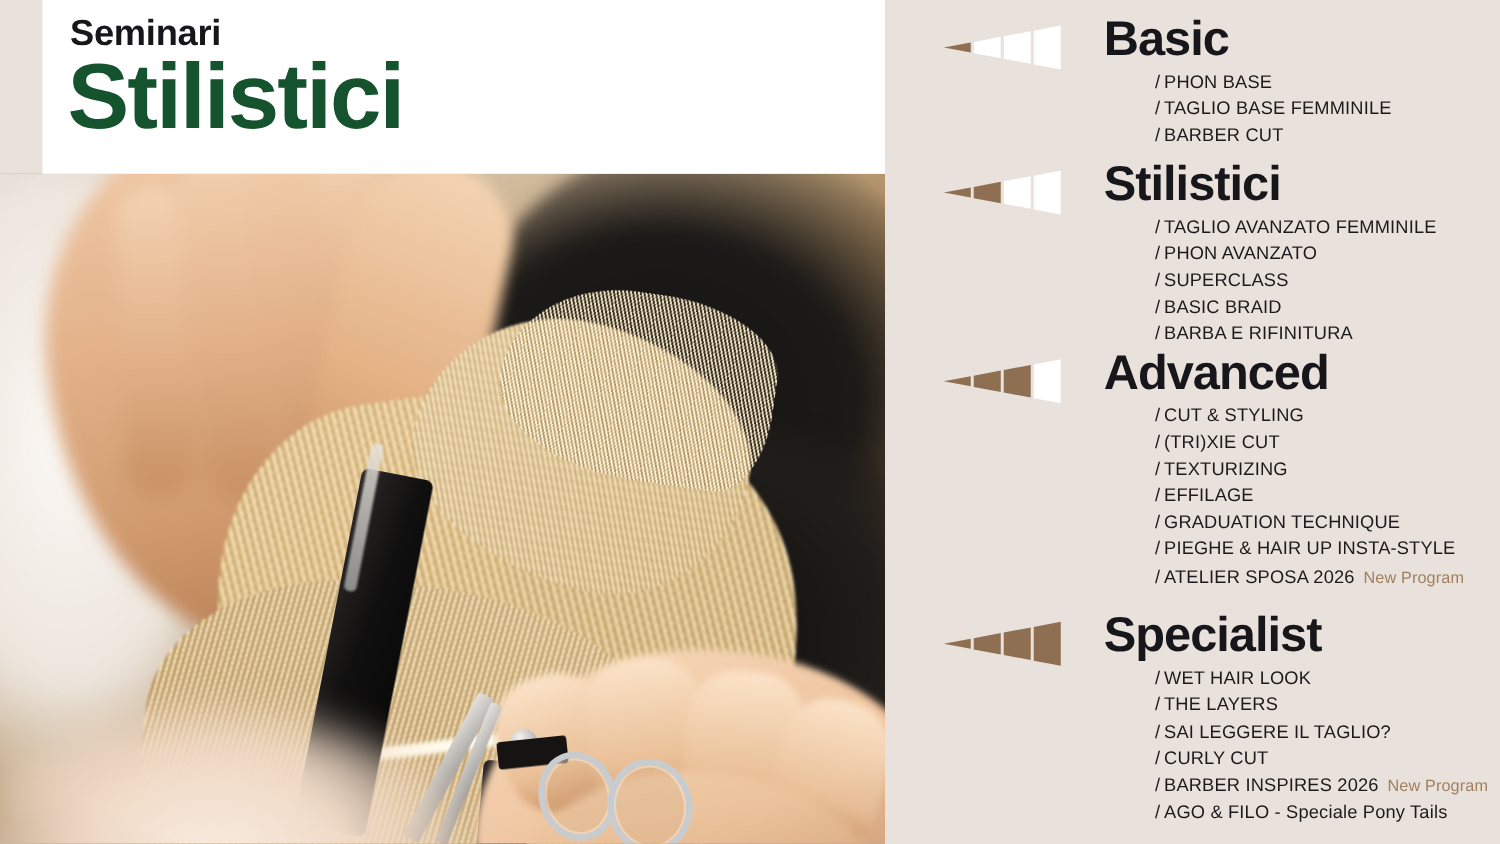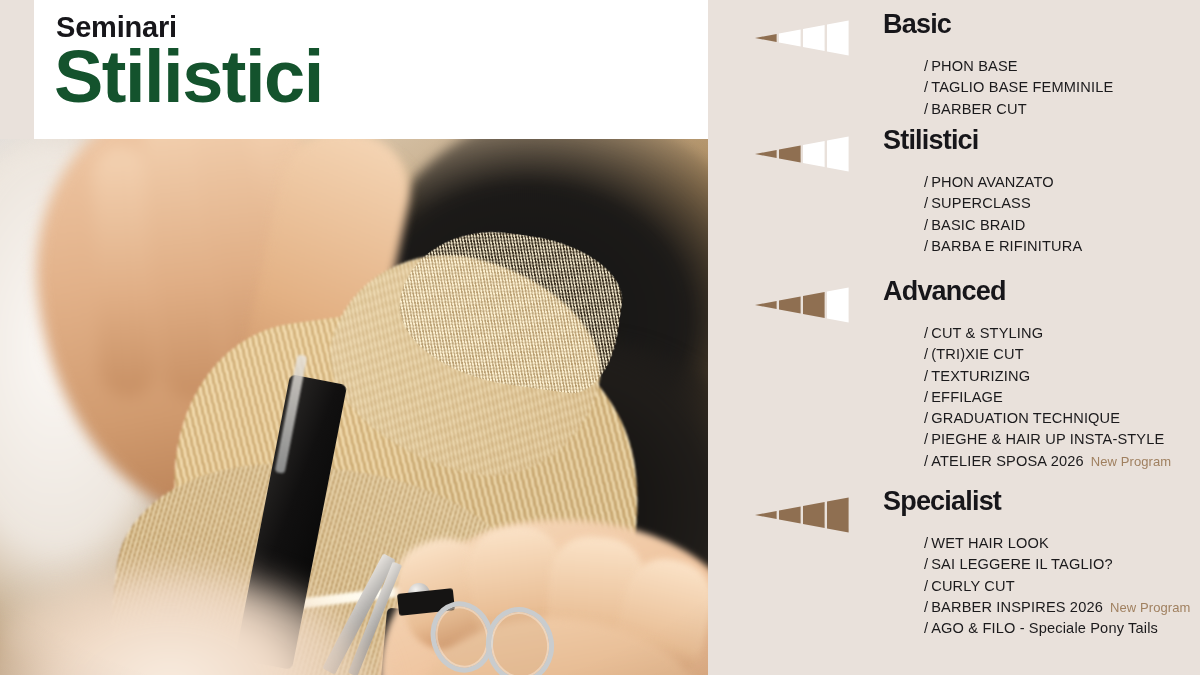--- a/index.html
+++ b/index.html
@@ -205,21 +205,21 @@
 
   
   .right-col{
     position:absolute;left:708px;top:0;width:492px;height:675px;background:#E9E1DB;
   }
   .section{position:absolute;left:0;}
   .sec-head{position:relative;height:46px;}
   .arrow{position:absolute;left:47px;top:8px;width:96px;height:36px;}
   .sec-title{
     position:absolute;left:175px;top:-4px;
-    font-size:27px;font-weight:bold;color:#17161A;letter-spacing:-0.8px;line-height:1.25;
+    font-size:39px;font-weight:bold;color:#17161A;letter-spacing:-0.8px;line-height:1.25;
   }
   .items{position:absolute;left:176px;top:44px;}
   .item{
     font-size:14.6px;color:#1B1A1C;line-height:21.3px;white-space:nowrap;letter-spacing:.15px;margin-left:40px;
   }
   .item .slash{margin-right:3px;}
   .badge{
     color:#A08060;font-size:13px;margin-left:7px;letter-spacing:.1px;
   }
 </style>
@@ -305,20 +305,21 @@
         <div class="sec-head">
           <svg viewBox="0 0 96 36" width="96" height="36" class="arrow">
             <polygon points="0,18 21.6,13.95 21.6,22.05 0,18" fill="#8F6F51"></polygon>
             <polygon points="24,13.5 45.6,9.45 45.6,26.55 24,22.5" fill="#8F6F51"></polygon>
             <polygon points="48,9 69.6,4.950000000000001 69.6,31.049999999999997 48,27" fill="#FFFFFF"></polygon>
             <polygon points="72,4.5 93.6,0.4499999999999993 93.6,35.55 72,31.5" fill="#FFFFFF"></polygon>
           </svg>
           <div class="sec-title">Stilistici</div>
         </div>
         <div class="items">
+          <div class="item"><span class="slash">/</span><span>TAGLIO AVANZATO FEMMINILE</span></div>
           <div class="item"><span class="slash">/</span><span>PHON AVANZATO</span></div>
           <div class="item"><span class="slash">/</span><span>SUPERCLASS</span></div>
           <div class="item"><span class="slash">/</span><span>BASIC BRAID</span></div>
           <div class="item"><span class="slash">/</span><span>BARBA E RIFINITURA</span></div>
         </div>
       </div>
       <div class="section" style="top: 279px;">
         <div class="sec-head">
           <svg viewBox="0 0 96 36" width="96" height="36" class="arrow">
             <polygon points="0,18 21.6,13.95 21.6,22.05 0,18" fill="#8F6F51"></polygon>
@@ -343,20 +344,21 @@
           <svg viewBox="0 0 96 36" width="96" height="36" class="arrow">
             <polygon points="0,18 21.6,13.95 21.6,22.05 0,18" fill="#8F6F51"></polygon>
             <polygon points="24,13.5 45.6,9.45 45.6,26.55 24,22.5" fill="#8F6F51"></polygon>
             <polygon points="48,9 69.6,4.950000000000001 69.6,31.049999999999997 48,27" fill="#8F6F51"></polygon>
             <polygon points="72,4.5 93.6,0.4499999999999993 93.6,35.55 72,31.5" fill="#8F6F51"></polygon>
           </svg>
           <div class="sec-title">Specialist</div>
         </div>
         <div class="items">
           <div class="item"><span class="slash">/</span><span>WET HAIR LOOK</span></div>
+          <div class="item"><span class="slash">/</span><span>THE LAYERS</span></div>
           <div class="item"><span class="slash">/</span><span>SAI LEGGERE IL TAGLIO?</span></div>
           <div class="item"><span class="slash">/</span><span>CURLY CUT</span></div>
           <div class="item"><span class="slash">/</span><span>BARBER INSPIRES 2026</span><span class="badge">New Program</span></div>
           <div class="item"><span class="slash">/</span><span>AGO &amp; FILO - Speciale Pony Tails</span></div>
         </div>
       </div>
     </div>
 
 </div>
 

